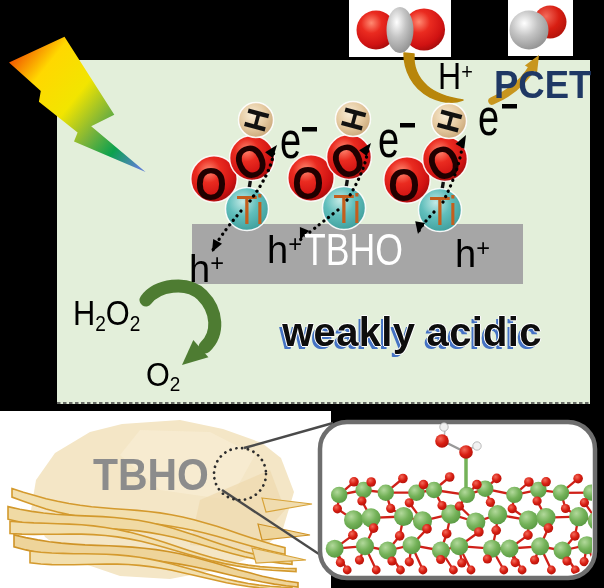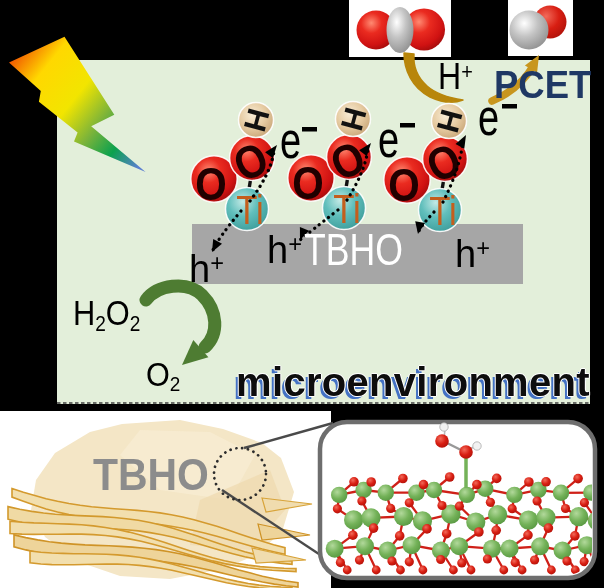--- a/index.html
+++ b/index.html
@@ -376,16 +376,16 @@
 </svg>
 
 <div class="t sx89" style="left:438px;top:59px;font-size:36px;">H<sup>+</sup></div>
 <div class="t sx96" style="left:494px;top:66px;font-size:38px;font-weight:bold;color:#1f3864;">PCET</div>
 <div class="t" style="left:189px;top:250px;font-size:38px;">h<sup>+</sup></div>
 <div class="t" style="left:267px;top:231px;font-size:38px;">h<sup>+</sup></div>
 <div class="t" style="left:455px;top:235px;font-size:38px;">h<sup>+</sup></div>
 <div class="t sx81" style="left:304px;top:228px;font-size:44px;color:#ffffff;">TBHO</div>
 <div class="t sx88h" style="left:73px;top:295px;font-size:35px;">H<sub>2</sub>O<sub>2</sub></div>
 <div class="t sx90" style="left:146px;top:357px;font-size:34px;">O<sub>2</sub></div>
-<div class="t wa" style="left:413px;top:362px;">microenvironment</div>
+<div class="t wa" style="left:412px;top:312px;">weakly acidic</div>
 <div class="t sx93" style="left:93px;top:453px;font-size:44px;font-weight:bold;color:#8c8c8c;">TBHO</div>
 
 </div>
 
 </body></html>

